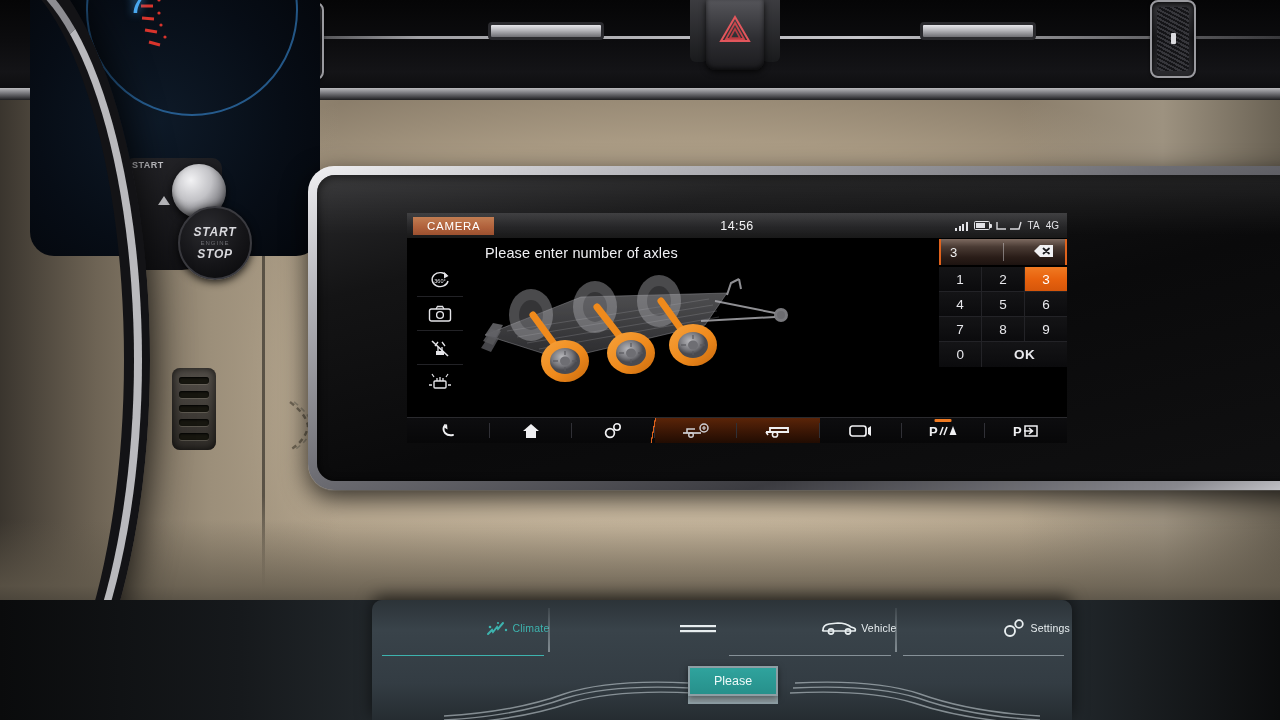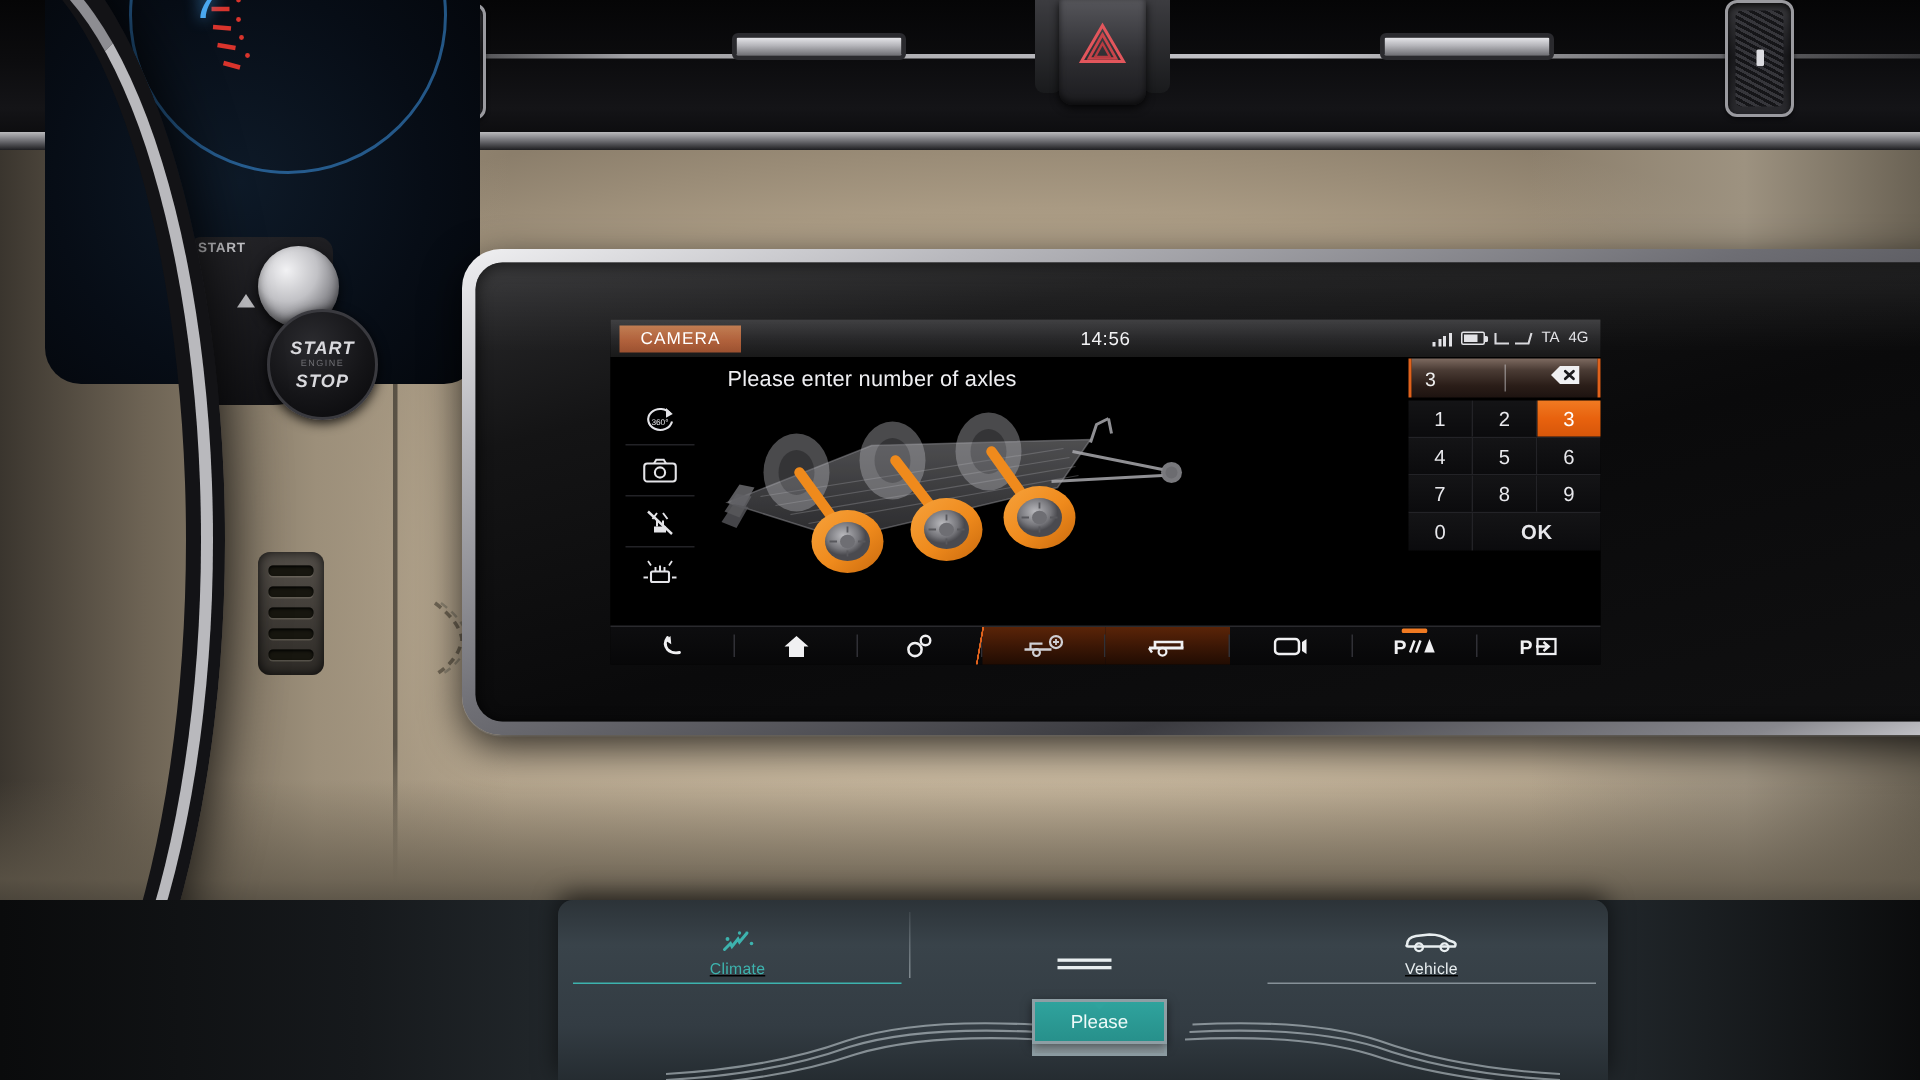--- a/index.html
+++ b/index.html
@@ -330,23 +330,23 @@
     position:absolute; left:-10px; top:0; bottom:0; width:16px;
     background:linear-gradient(100deg,transparent 48%,#e0621c 49%,#e0621c 54%,transparent 55%);
   }
 
   
   .climate-bar {
     position:absolute; left:376px; top:604px; width:694px; height:52px;
     display:flex; align-items:flex-end;
   }
   .cl-item {
-    flex:1; height:52px; display:flex; flex-direction:column;
+    flex:1; height:52px; display:flex; flex-direction:row;
     align-items:center; justify-content:flex-end; gap:3px;
-    position:relative; padding-bottom:4px;text-decoration:underline;
+    position:relative; padding-bottom:4px;
   }
   .cl-item::after {
     content:''; position:absolute; right:0; top:4px; height:44px; width:1.5px;
     background:linear-gradient(180deg,rgba(190,200,205,.1),rgba(190,200,205,.55));
   }
   .cl-item:last-child::after { display:none; }
   .cl-item.handle::after { display:none; }
   .cl-label { font-size:10.5px; color:#e8eef0; letter-spacing:.2px; }
   .cl-item.active .cl-label { color:#3db3ae; }
   .cl-underline {
@@ -779,19 +779,27 @@
   <div class="cl-item">
     <svg width="38" height="18" viewBox="0 0 38 18">
       <path d="M3 11 Q3 6 9 5 L18 4 Q26 4 31 8 L34 9 Q36 10 35 12 H4 Q2 12 3 11 Z" stroke="#e8eef0" stroke-width="1.7" fill="none" stroke-linejoin="round"></path>
       <circle cx="11" cy="12.5" r="2.6" stroke="#e8eef0" stroke-width="1.6" fill="none"></circle>
       <circle cx="28" cy="12.5" r="2.6" stroke="#e8eef0" stroke-width="1.6" fill="none"></circle>
     </svg>
     <span class="cl-label">Vehicle</span>
     <div class="cl-underline"></div>
   </div>
 
+  <div class="cl-item">
+    <svg width="26" height="20" viewBox="0 0 26 20">
+      <circle cx="9" cy="13" r="5" stroke="#e8eef0" stroke-width="1.9" fill="none"></circle>
+      <circle cx="18" cy="6" r="3.8" stroke="#e8eef0" stroke-width="1.8" fill="none"></circle>
+    </svg>
+    <span class="cl-label">Settings</span>
+    <div class="cl-underline"></div>
+  </div>
 </div>
 
 <div class="front-tail"></div>
 <div class="front-btn">
   <span>Please</span>
   <div class="front-chev"></div>
 </div>
 
 </body></html>

